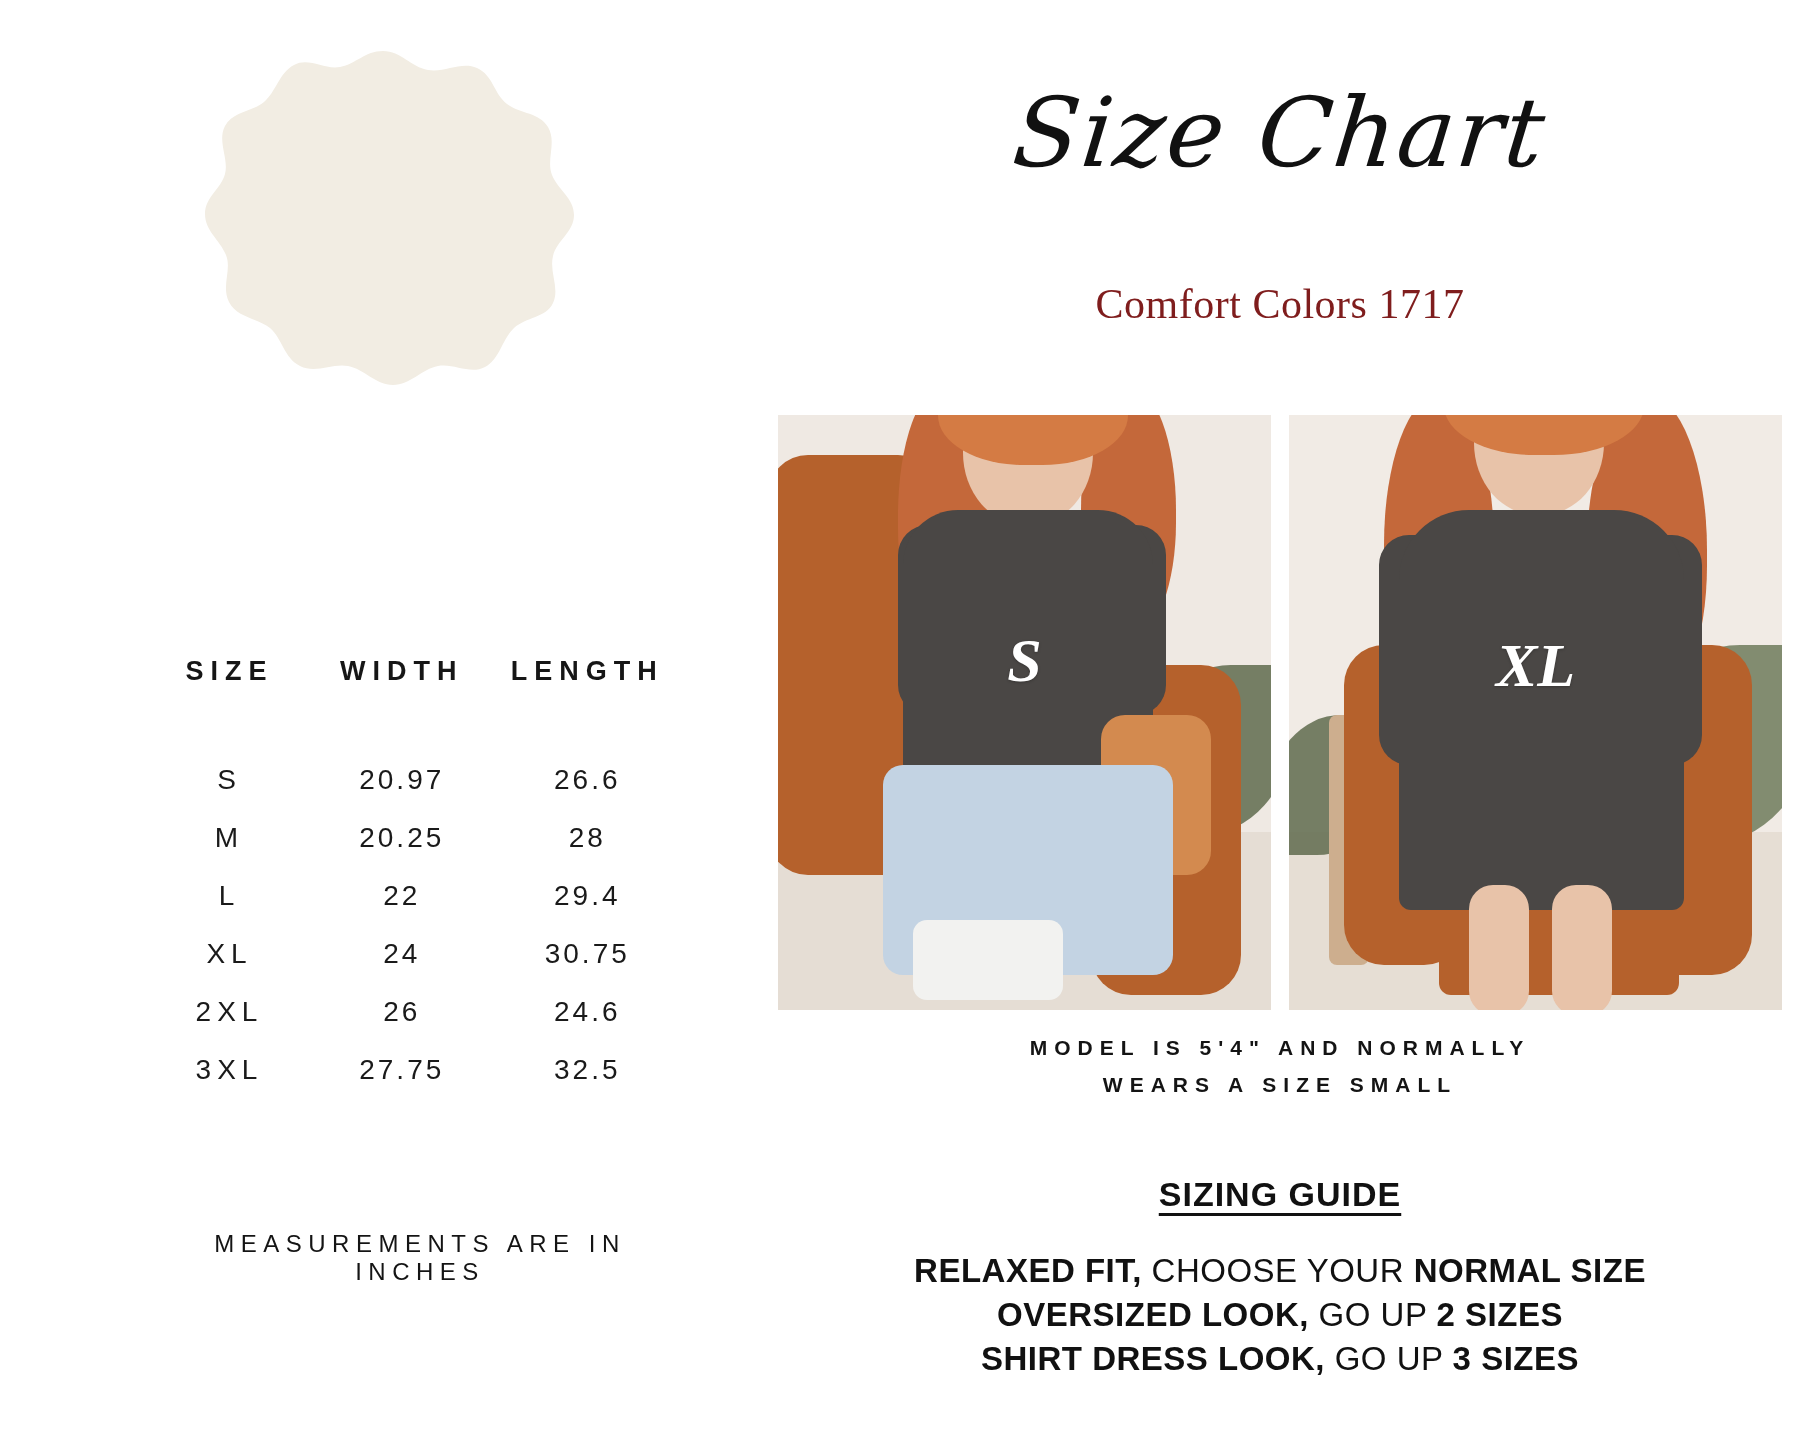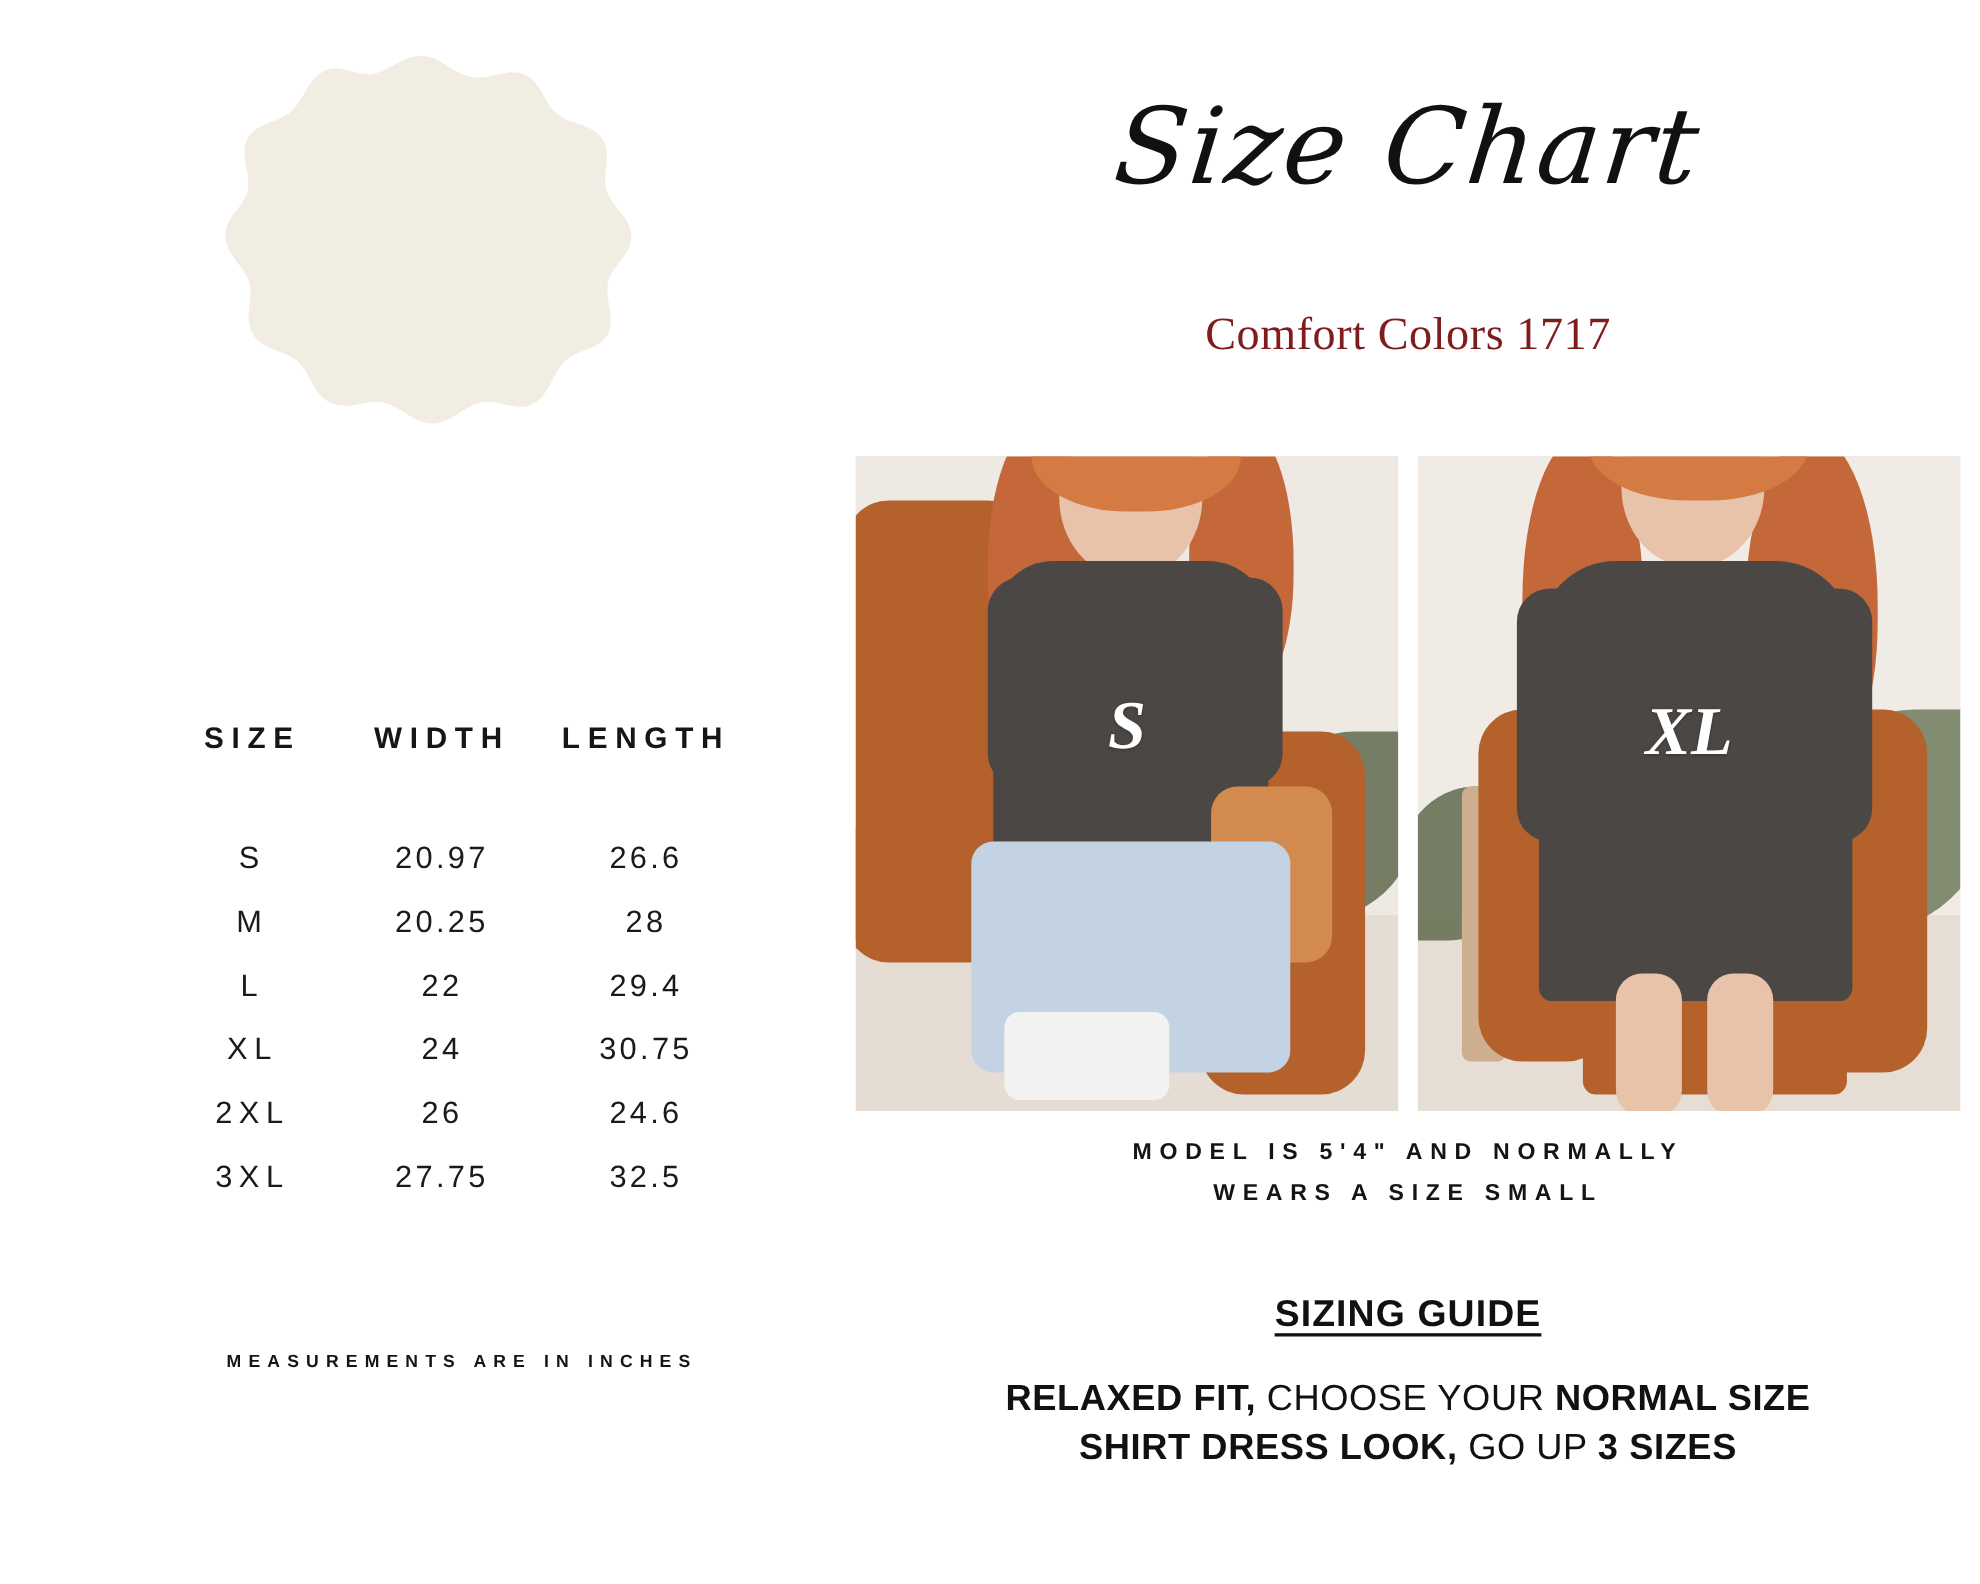--- a/index.html
+++ b/index.html
@@ -73,22 +73,22 @@
     padding: 13px 0;
   }
   table.size-table td.c-size { letter-spacing: 6px; }
 
   .measure-note {
     position: absolute;
     left: 150px;
     top: 1230px;
     width: 540px;
     text-align: center;
-    font-size: 16px;
-    font-weight: 700;
+    font-size: 24px;
+    font-weight: 400;
     letter-spacing: 6.5px;
     color: #141414;
   }
 
   
   .right-col {
     position: absolute;
     left: 760px;
     top: 0;
     width: 1040px;
@@ -348,17 +348,20 @@
       <div>WEARS A SIZE SMALL</div>
     </div>
 
     <div class="guide-title">SIZING GUIDE</div>
 
     <div class="guide-lines">
       <div class="guide-line">
         <b>RELAXED FIT,</b><span> CHOOSE YOUR </span><b>NORMAL SIZE</b>
       </div>
       <div class="guide-line">
+        <b>OVERSIZED LOOK,</b><span> GO UP </span><b>2 SIZES</b>
+      </div>
+      <div class="guide-line">
         <b>SHIRT DRESS LOOK,</b><span> GO UP </span><b>3 SIZES</b>
       </div>
     </div>
   </div>
 </div>
 
 </body></html>

